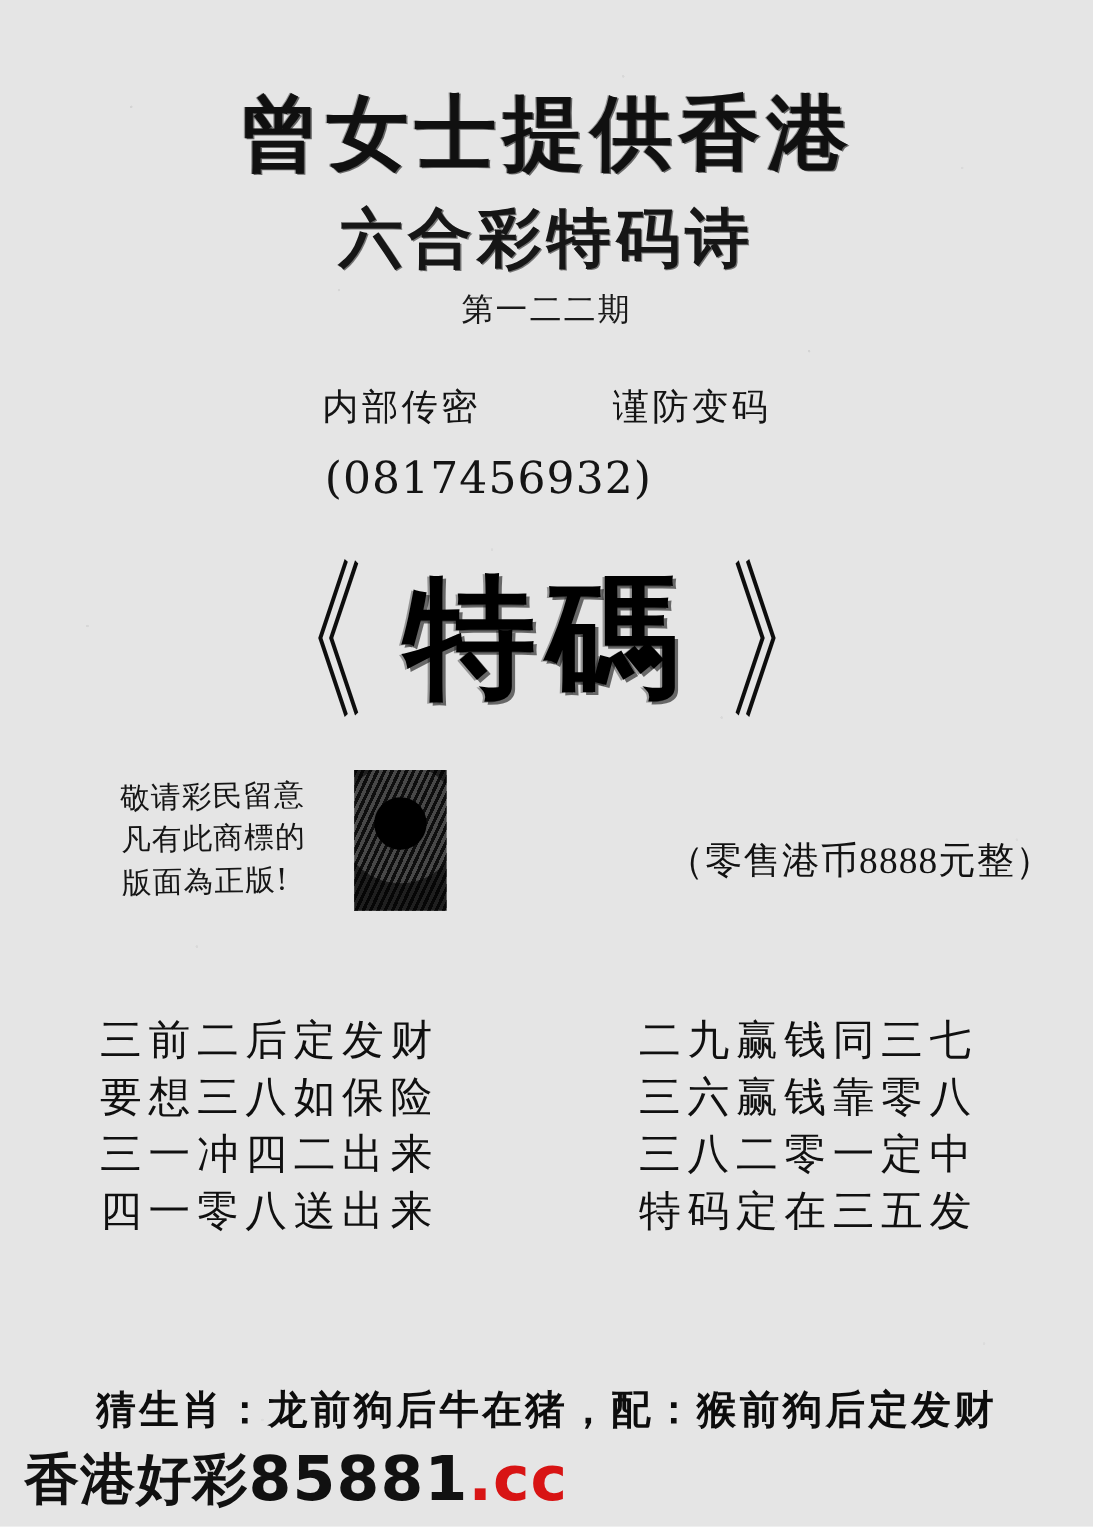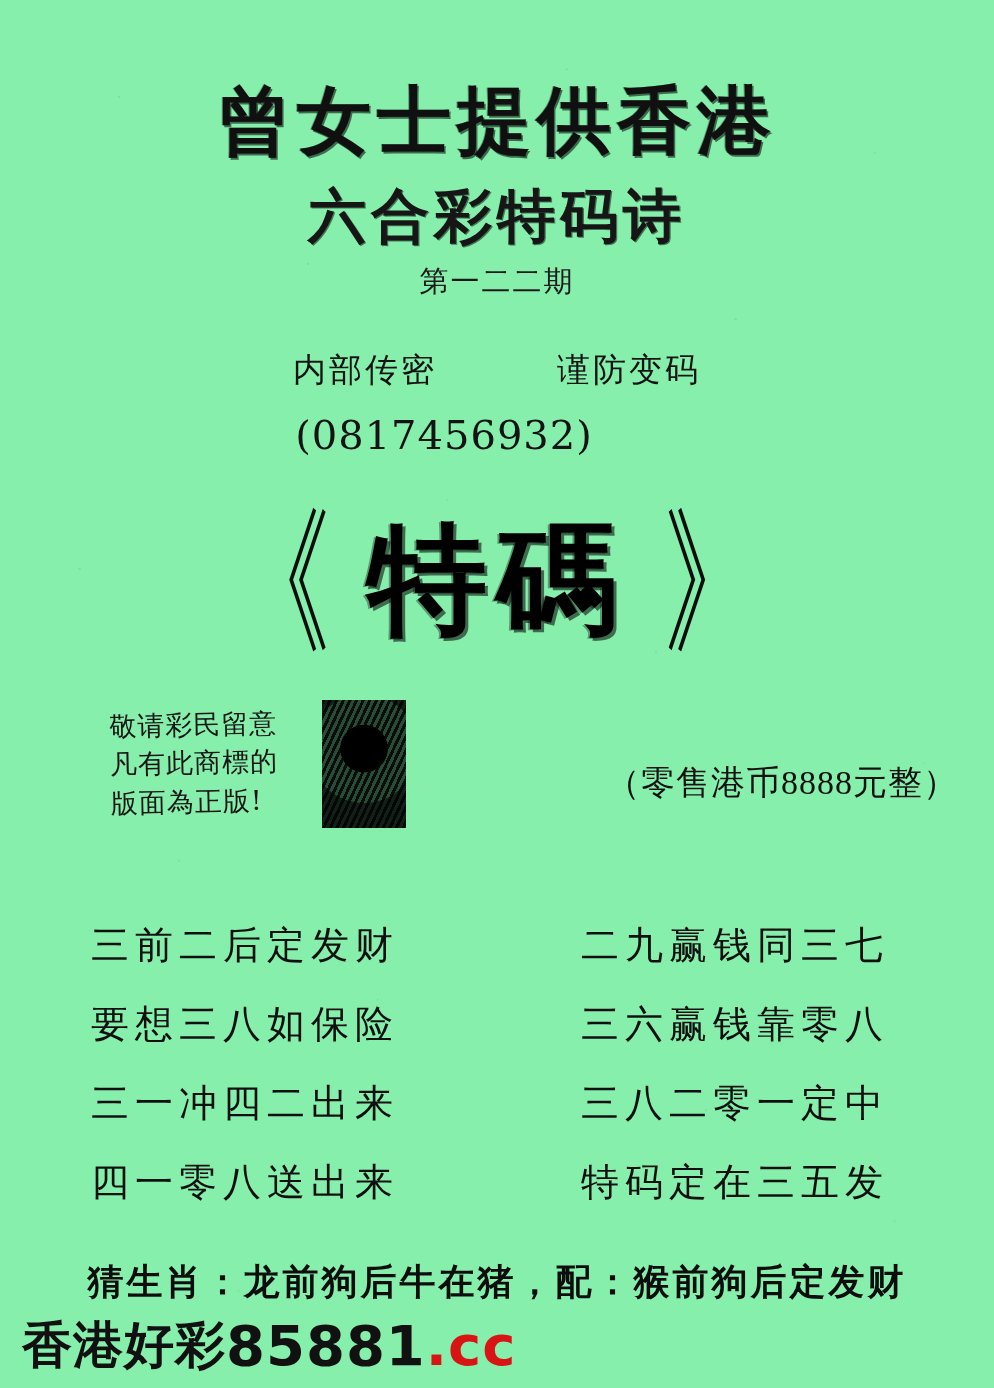--- a/index.html
+++ b/index.html
@@ -11,21 +11,21 @@
     width: 994px;
     height: 1388px;
     position: relative;
     overflow: hidden;
     font-family: "DejaVu Sans", sans-serif;
     color: #111;
   }
   .page {
     position: absolute;
     inset: 0;
-    background: #86efac;
+    background: #e5e5e5;
   }
   
   .noise {
     position: absolute;
     inset: 0;
     pointer-events: none;
     opacity: .35;
     background-image:
       radial-gradient(circle at 12% 7%, rgba(0,0,0,.22) 0 1px, transparent 1.4px),
       radial-gradient(circle at 31% 19%, rgba(0,0,0,.18) 0 1px, transparent 1.4px),
@@ -172,21 +172,21 @@
     letter-spacing: 4px;
     color: #101010;
   }
   .poem-grid {
     position: absolute;
     top: 920px;
     left: 0;
     width: 100%;
     display: grid;
     grid-template-columns: 520px 470px;
-    row-gap: 28px;
+    row-gap: 1px;
     font-family: Liberation Mono, monospace;
     font-size: 38px;
     letter-spacing: 6px;
     color: #101010;
   }
   .poem-grid .c-left { text-align: center; padding-right: 30px; }
   .poem-grid .c-right { text-align: center; padding-right: 40px; }
   .zodiac {
     position: absolute;
     top: 1258px;

